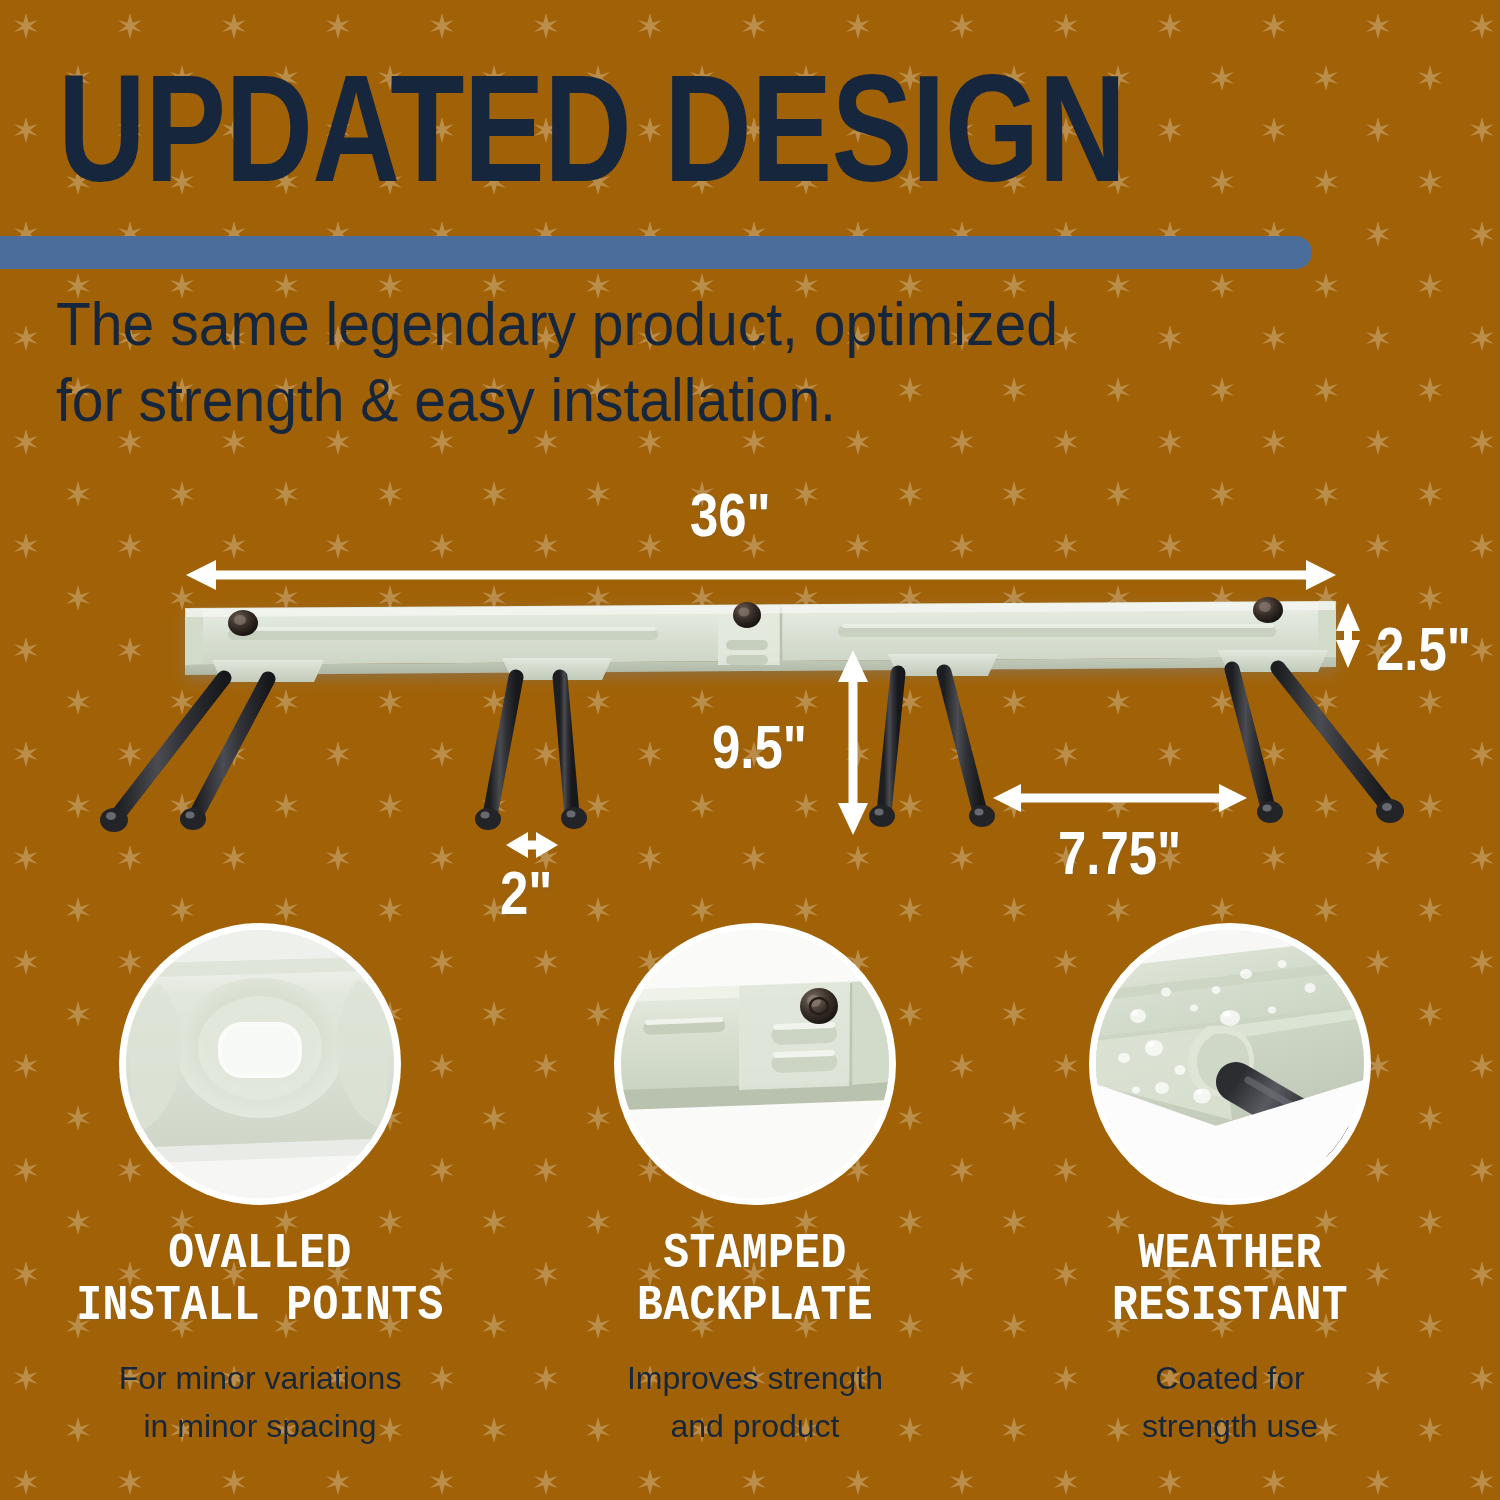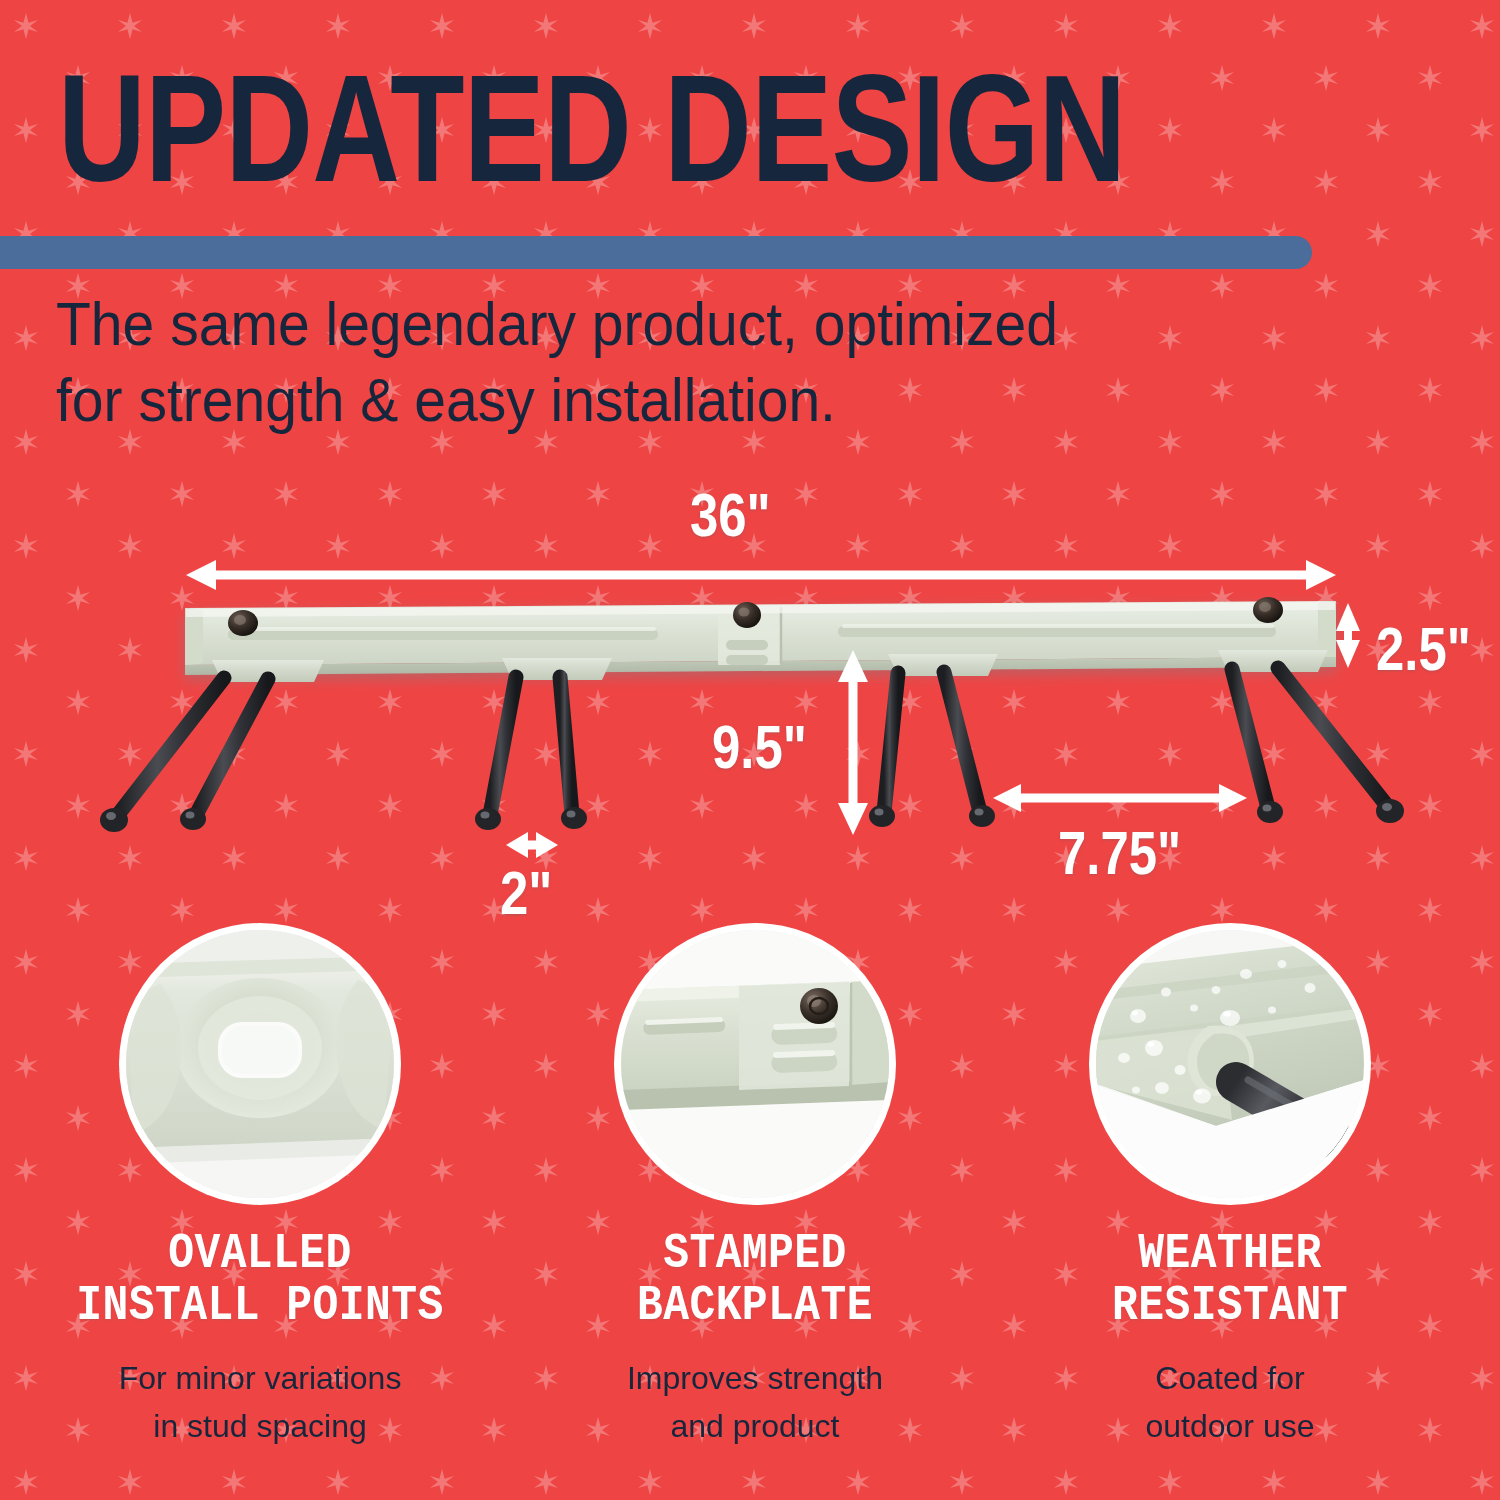--- a/index.html
+++ b/index.html
@@ -5,21 +5,21 @@
   html, body {
     margin: 0;
     padding: 0;
     background: #c9ced4;
   }
   #page {
     position: relative;
     width: 1500px;
     height: 1500px;
     overflow: hidden;
-    background: #ef4444;
+    background: #a16207;
     font-family: "Liberation Sans", sans-serif;
     -webkit-font-smoothing: antialiased;
   }
   
   #star-texture {
     position: absolute;
     inset: 0;
     pointer-events: none;
     z-index: 1;
     opacity: .55;
@@ -348,21 +348,21 @@
           <path d="M0,222 L268,212 L268,268 L0,268 Z" fill="#f6f7f5"></path>
           <path d="M0,218 L268,208 L268,224 L0,234 Z" fill="#e9ece6"></path>
         </svg>
       </div>
       <div class="feature-title">
         <span>OVALLED</span>
         <span>INSTALL POINTS</span>
       </div>
       <div class="feature-caption">
         <span>For minor variations</span>
-        <span>in stud spacing</span>
+        <span>in minor spacing</span>
       </div>
     </div>
 
     <div class="feature" id="feature-1">
       <div class="circle-wrap">
         <svg width="268" height="268" viewBox="0 0 268 268">
           <defs>
             <linearGradient id="f2plate" x1="0" y1="0" x2="0" y2="1">
               <stop offset="0%" stop-color="#e8ede2"></stop>
               <stop offset="45%" stop-color="#d9e0d1"></stop>
@@ -467,18 +467,18 @@
 
           <path d="M-10,152 L120,196 L268,150 L268,268 L-10,268 Z" fill="#fbfcfb"></path>
         </svg>
       </div>
       <div class="feature-title">
         <span>WEATHER</span>
         <span>RESISTANT</span>
       </div>
       <div class="feature-caption">
         <span>Coated for</span>
-        <span>outdoor use</span>
+        <span>strength use</span>
       </div>
     </div>
 
   </div>
 </div>
 
 </body></html>

